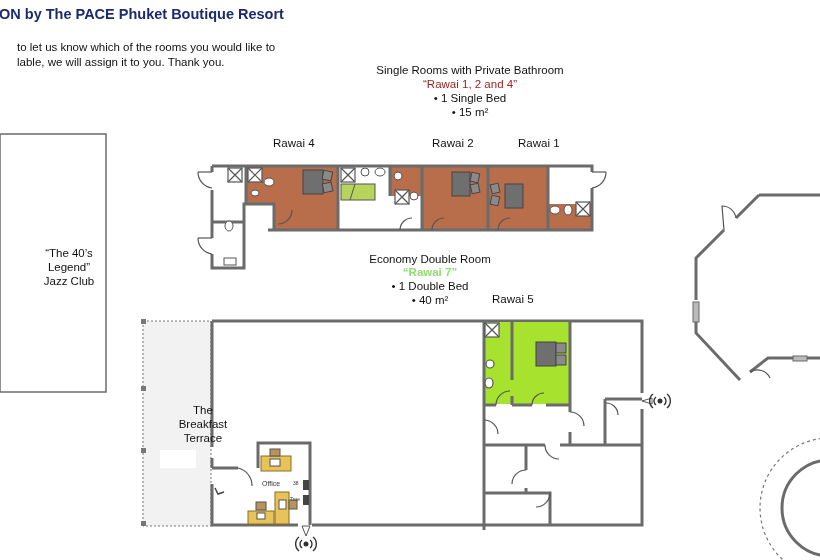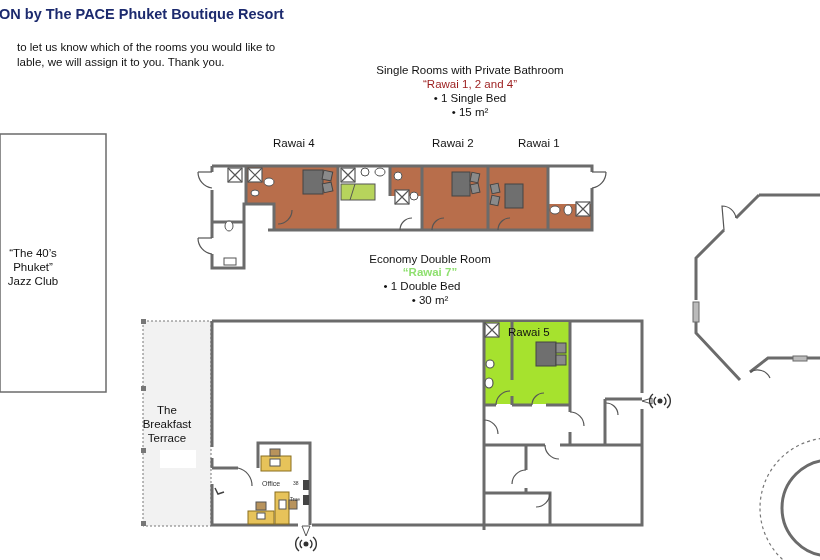--- a/index.html
+++ b/index.html
@@ -4,21 +4,21 @@
 <style>
   html, body { margin:0; padding:0; background:#fff; }
   body { width:820px; height:560px; position:relative; overflow:hidden; font-family:"Liberation Sans", sans-serif; color:#111; }
   .abs { position:absolute; }
   .title { left:-1px; top:6px; font-size:14.5px; font-weight:bold; color:#1c2a6e; white-space:nowrap; }
   .intro { left:2px; font-size:11.5px; color:#111; white-space:nowrap;padding-left:15px; }
   .caption { font-size:11.5px; color:#111; text-align:center; white-space:nowrap; }
   .hl-red { color:#9b1c1c; font-weight:normal; }
   .hl-green { color:#8fe070; font-weight:bold; }
   .room-label { font-size:11.5px; color:#111; white-space:nowrap; }
-  .venue { font-size:11.5px; color:#111; text-align:center; line-height:14px; }
+  .venue { font-size:11.5px; color:#111; text-align:center; line-height:14px;padding-left:36px; }
   svg { position:absolute; left:0; top:0; }
 </style>
 </head>
 <body>
 
 <div class="abs title">ON by The PACE Phuket Boutique Resort</div>
 <div class="abs intro" style="top:41px;"> to let us know which of the rooms you would like to</div>
 <div class="abs intro" style="top:56px;">lable,  we will assign it to you. Thank you.</div>
 
 <svg width="820" height="560" viewBox="0 0 820 560">
@@ -219,30 +219,30 @@
 </svg>
 
 <div class="abs caption" style="left:360px; top:64px; width:220px;">Single Rooms with Private Bathroom</div>
 <div class="abs caption hl-red" style="left:360px; top:78px; width:220px;">“Rawai 1, 2 and 4”</div>
 <div class="abs caption" style="left:360px; top:92px; width:220px;">•   1 Single Bed</div>
 <div class="abs caption" style="left:360px; top:106px; width:220px;">•   15 m²</div>
 
 <div class="abs room-label" style="left:273px; top:137px;">Rawai 4</div>
 <div class="abs room-label" style="left:432px; top:137px;">Rawai 2</div>
 <div class="abs room-label" style="left:518px; top:137px;">Rawai 1</div>
-<div class="abs room-label" style="left:508px; top:293px;margin-top:33px;">Rawai 5</div>
+<div class="abs room-label" style="left:492px; top:293px;">Rawai 5</div>
 
 <div class="abs caption" style="left:350px; top:253px; width:160px;">Economy Double Room</div>
 <div class="abs caption hl-green" style="left:350px; top:266px; width:160px;">“Rawai 7”</div>
-<div class="abs caption" style="left:342px; top:280px; width:160px;">•   1 Double Bed</div>
-<div class="abs caption" style="left:350px; top:294px; width:160px;">•   30 m²</div>
+<div class="abs caption" style="left:350px; top:280px; width:160px;">•   1 Double Bed</div>
+<div class="abs caption" style="left:350px; top:294px; width:160px;">•   40 m²</div>
 
 <div class="abs venue" style="left:2px; top:246px; width:62px;">
   <div>“The 40’s</div>
-  <div>Phuket”</div>
+  <div>Legend”</div>
   <div>Jazz Club</div>
 </div>
 <div class="abs venue" style="left:136px; top:403px; width:62px;text-align:center;">
   <div>The</div>
   <div>Breakfast</div>
   <div>Terrace</div>
 </div>
 <div class="abs" style="left:262px; top:480px; font-size:7px; color:#333;">Office</div>
 <div class="abs" style="left:293px; top:480px; font-size:5px; color:#333;">38</div>
 <div class="abs" style="left:290px; top:496px; font-size:5px; color:#333;">True</div>

